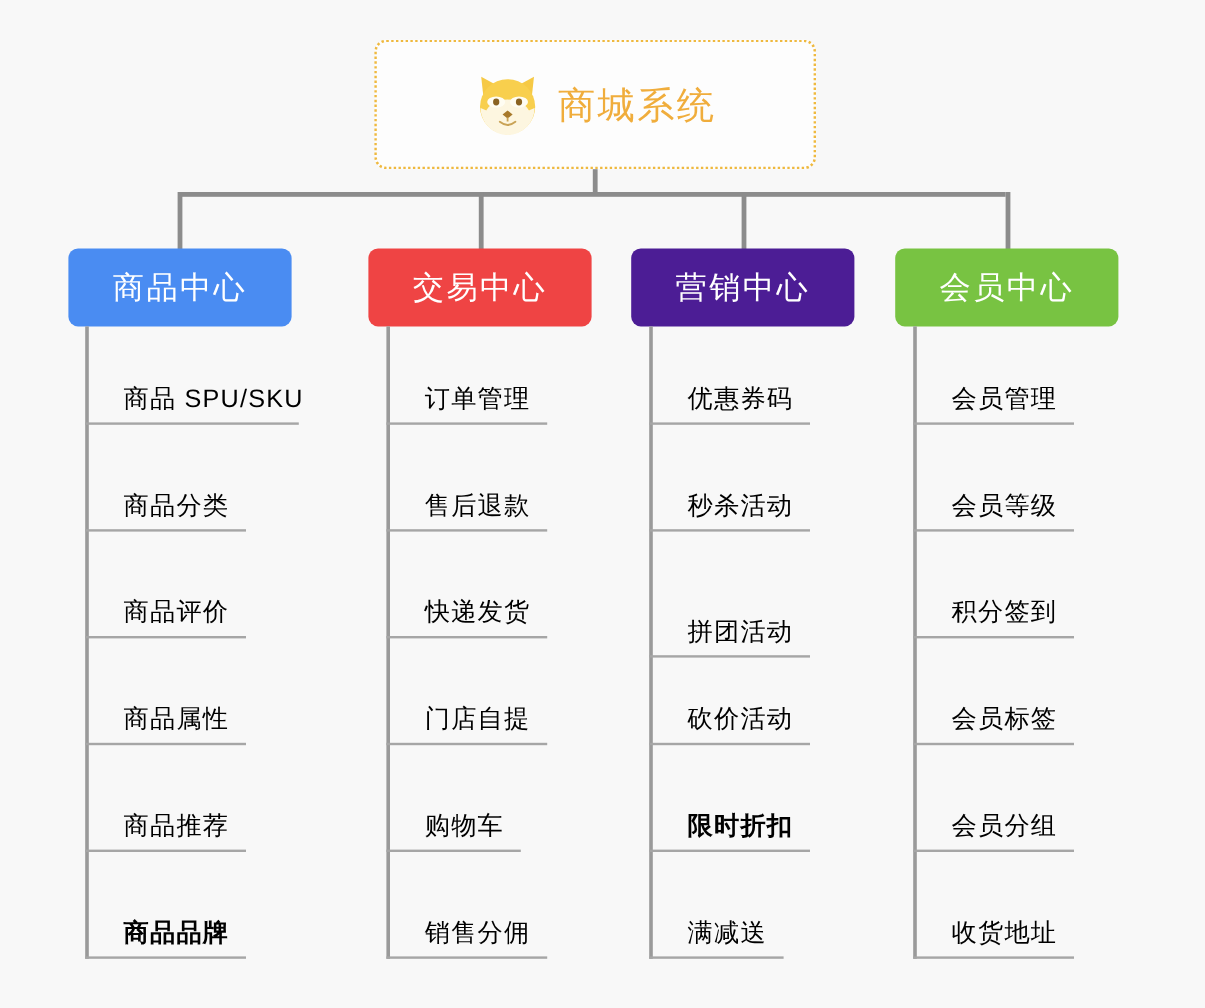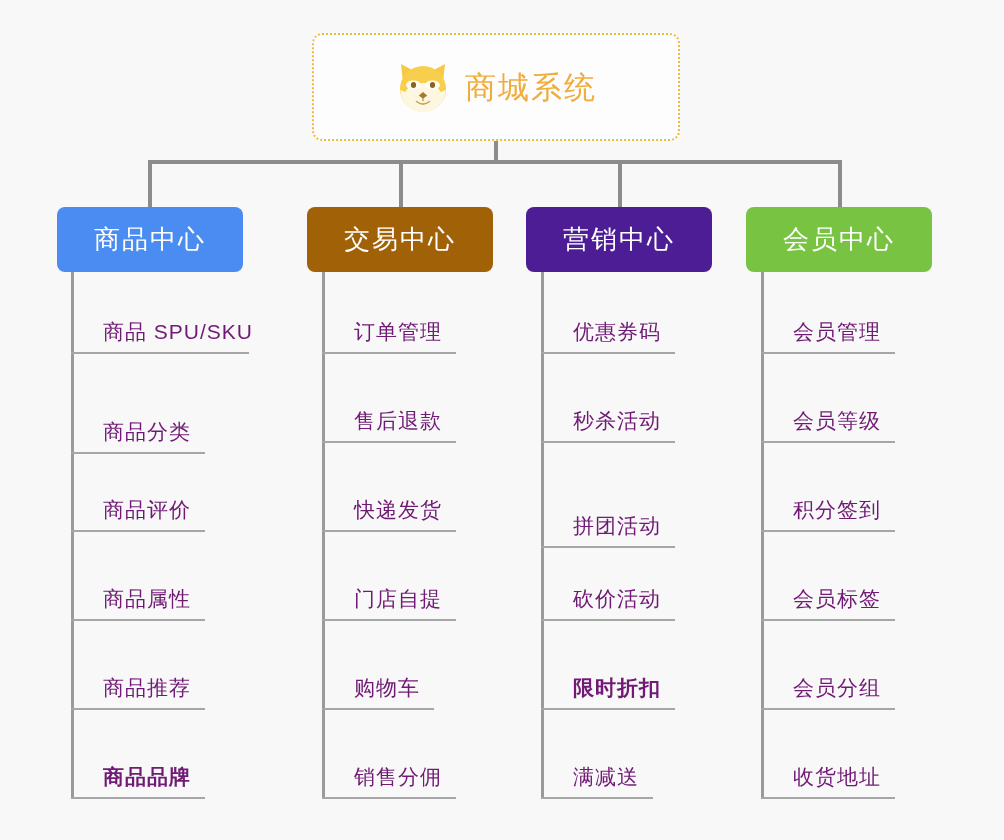--- a/index.html
+++ b/index.html
@@ -108,21 +108,21 @@
     left: 0;
     box-sizing: border-box;
     border-bottom: 2px solid #a6a6a6;
     height: 2px;
   }
   .leaf-label {
     position: absolute;
     left: 32px;
     bottom: 6px;
     font-size: 21px;
-    color: #701a75;
+    color: #000000;
     white-space: nowrap;
     letter-spacing: 1px;
   }
 </style>
 </head>
 <body>
 
 <div id="canvas">
 
   <div class="root-node">
@@ -156,38 +156,38 @@
   <div id="branches">
       <div class="conn conn-v-drop" style="left: 148px;"></div>
       <div class="cat-box" style="left: 57px; width: 186px; background: rgb(74, 140, 242);">
         <span>商品中心</span>
       </div>
       <div class="leaf-col" style="left: 71px;">
         <div class="leaf-spine" style="height: 527px; background: rgb(154, 154, 154);"></div>
         <div class="leaf-item" style="top: 80px; width: 178px; border-bottom-color: rgb(166, 166, 166);">
           <span class="leaf-label">商品 SPU/SKU</span>
         </div>
-        <div class="leaf-item" style="top: 180px; width: 134px; border-bottom-color: rgb(166, 166, 166);">
+        <div class="leaf-item" style="top: 169px; width: 134px; border-bottom-color: rgb(166, 166, 166);">
           <span class="leaf-label">商品分类</span>
         </div>
         <div class="leaf-item" style="top: 258px; width: 134px; border-bottom-color: rgb(166, 166, 166);">
           <span class="leaf-label">商品评价</span>
         </div>
         <div class="leaf-item" style="top: 347px; width: 134px; border-bottom-color: rgb(166, 166, 166);">
           <span class="leaf-label">商品属性</span>
         </div>
         <div class="leaf-item" style="top: 436px; width: 134px; border-bottom-color: rgb(166, 166, 166);">
           <span class="leaf-label">商品推荐</span>
         </div>
         <div class="leaf-item" style="top: 525px; width: 134px; border-bottom-color: rgb(166, 166, 166); font-weight: bold;">
           <span class="leaf-label">商品品牌</span>
         </div>
       </div>
       <div class="conn conn-v-drop" style="left: 399px;"></div>
-      <div class="cat-box" style="left: 307px; width: 186px; background: #a16207;">
+      <div class="cat-box" style="left: 307px; width: 186px; background: #ef4444;">
         <span>交易中心</span>
       </div>
       <div class="leaf-col" style="left: 322px;">
         <div class="leaf-spine" style="height: 527px; background: rgb(154, 154, 154);"></div>
         <div class="leaf-item" style="top: 80px; width: 134px; border-bottom-color: rgb(166, 166, 166);">
           <span class="leaf-label">订单管理</span>
         </div>
         <div class="leaf-item" style="top: 169px; width: 134px; border-bottom-color: rgb(166, 166, 166);">
           <span class="leaf-label">售后退款</span>
         </div>

